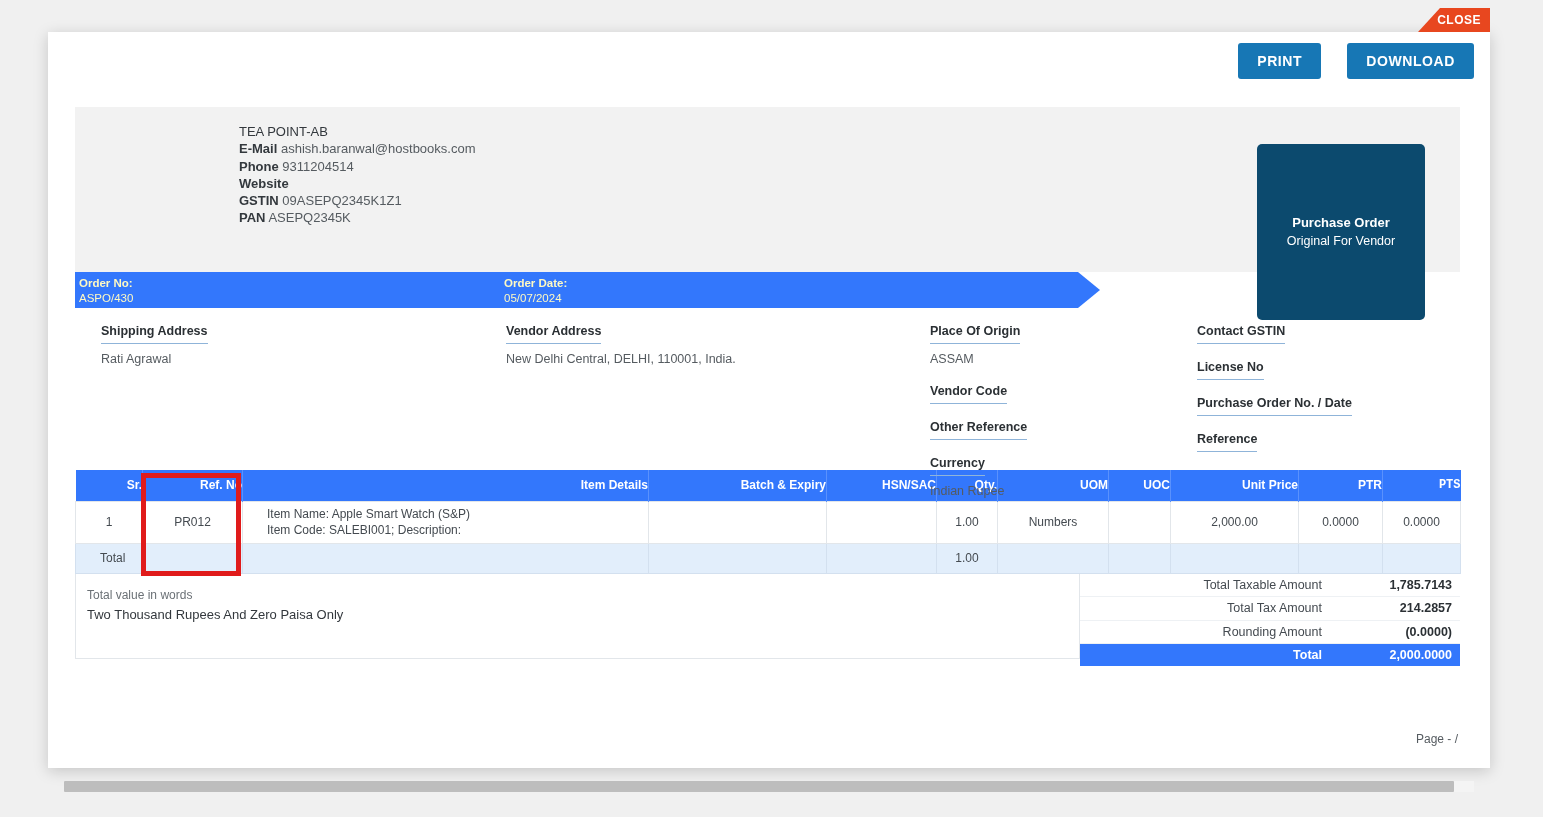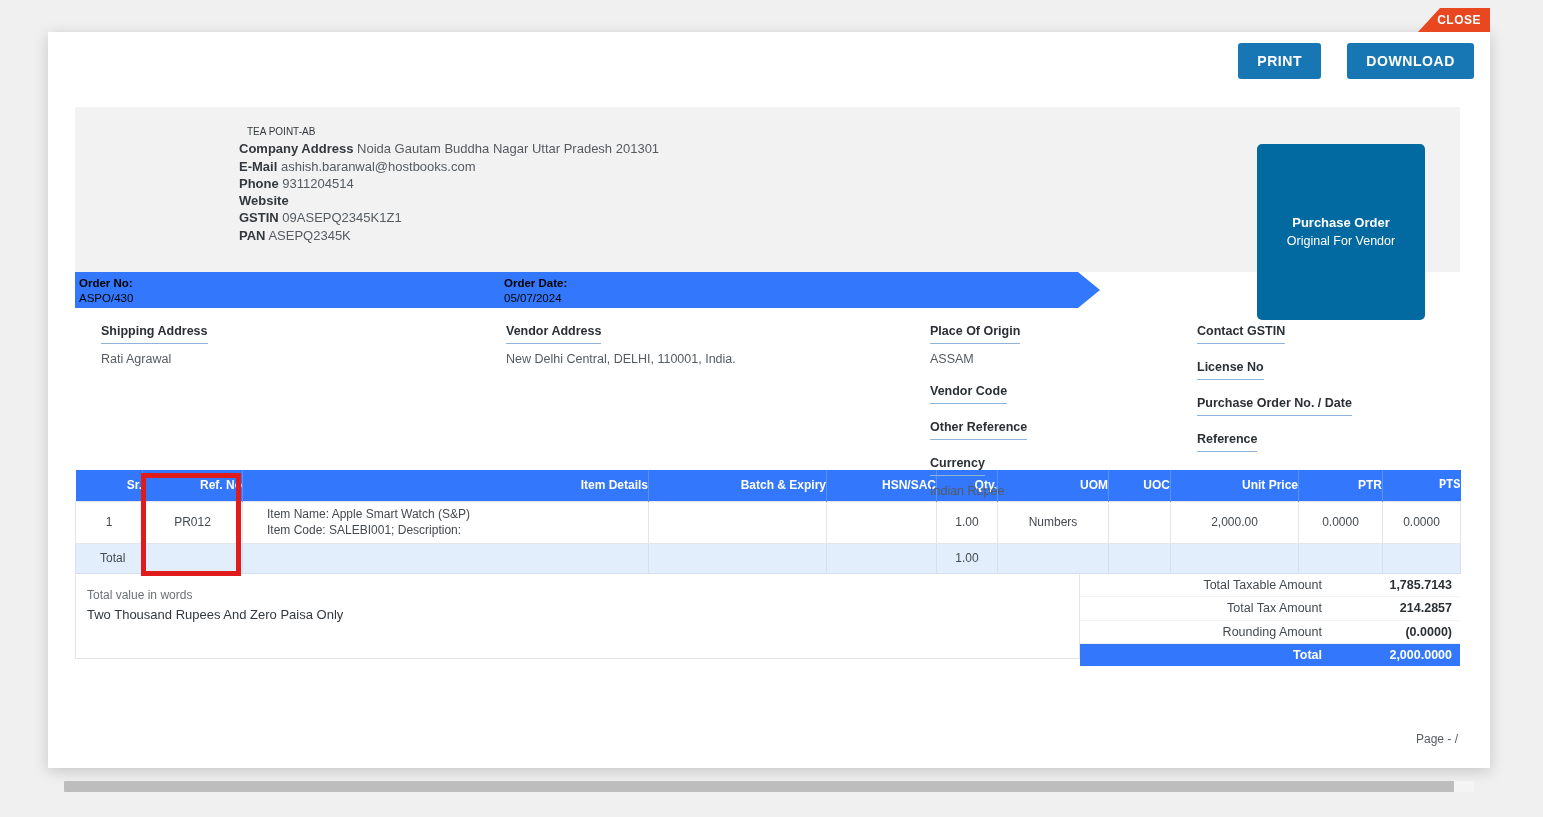--- a/index.html
+++ b/index.html
@@ -88,52 +88,51 @@
     color: #555b60;
     line-height: 17.3px;
     white-space: nowrap;
   }
   #company-band .line b,
   #company-band .line .lbl {
     color: #33383d;
     font-weight: bold;
   }
   #company-name {
-    font-size: 10px;
+    font-size: 13px;
     color: #33383d;
     line-height: 17.3px;
-    margin-left: 8px;
   }
 
   
   #doctype-box {
     position: absolute;
     right: 35px;
     top: 37px;
     width: 168px;
     height: 176px;
-    background: #0369a1;
+    background: #0c4a6e;
     border-radius: 5px;
     color: #ffffff;
     display: flex;
     flex-direction: column;
     align-items: center;
     justify-content: center;
     z-index: 4;
   }
   #doctype-title { font-size: 13px; font-weight: bold; line-height: 19px; }
   #doctype-sub   { font-size: 12.5px; line-height: 19px; }
 
   
   #order-banner {
     position: relative;
     height: 36px;
     width: 1003px;
     background: #3377fc;
-    color: #000000;
+    color: #fef9c3;
     padding: 4px 0 0 4px;
     display: flex;
   }
   #order-banner::after {
     content: "";
     position: absolute;
     left: 1003px;
     top: 0;
     width: 0; height: 0;
     border-top: 18px solid transparent;
@@ -306,24 +305,20 @@
 
   <div id="action-bar">
     <button class="btn">PRINT</button>
     <button class="btn">DOWNLOAD</button>
   </div>
 
   <div id="doc">
 
     <div id="company-band">
       <div id="company-name">TEA POINT-AB</div>
-      <div class="line">
-        <span class="lbl">Company Address</span>
-        <span>Noida Gautam Buddha Nagar Uttar Pradesh 201301</span>
-      </div>
       <div class="line">
         <span class="lbl">E-Mail</span>
         <span>ashish.baranwal@hostbooks.com</span>
       </div>
       <div class="line">
         <span class="lbl">Phone</span>
         <span>9311204514</span>
       </div>
       <div class="line">
         <span class="lbl">Website</span>

